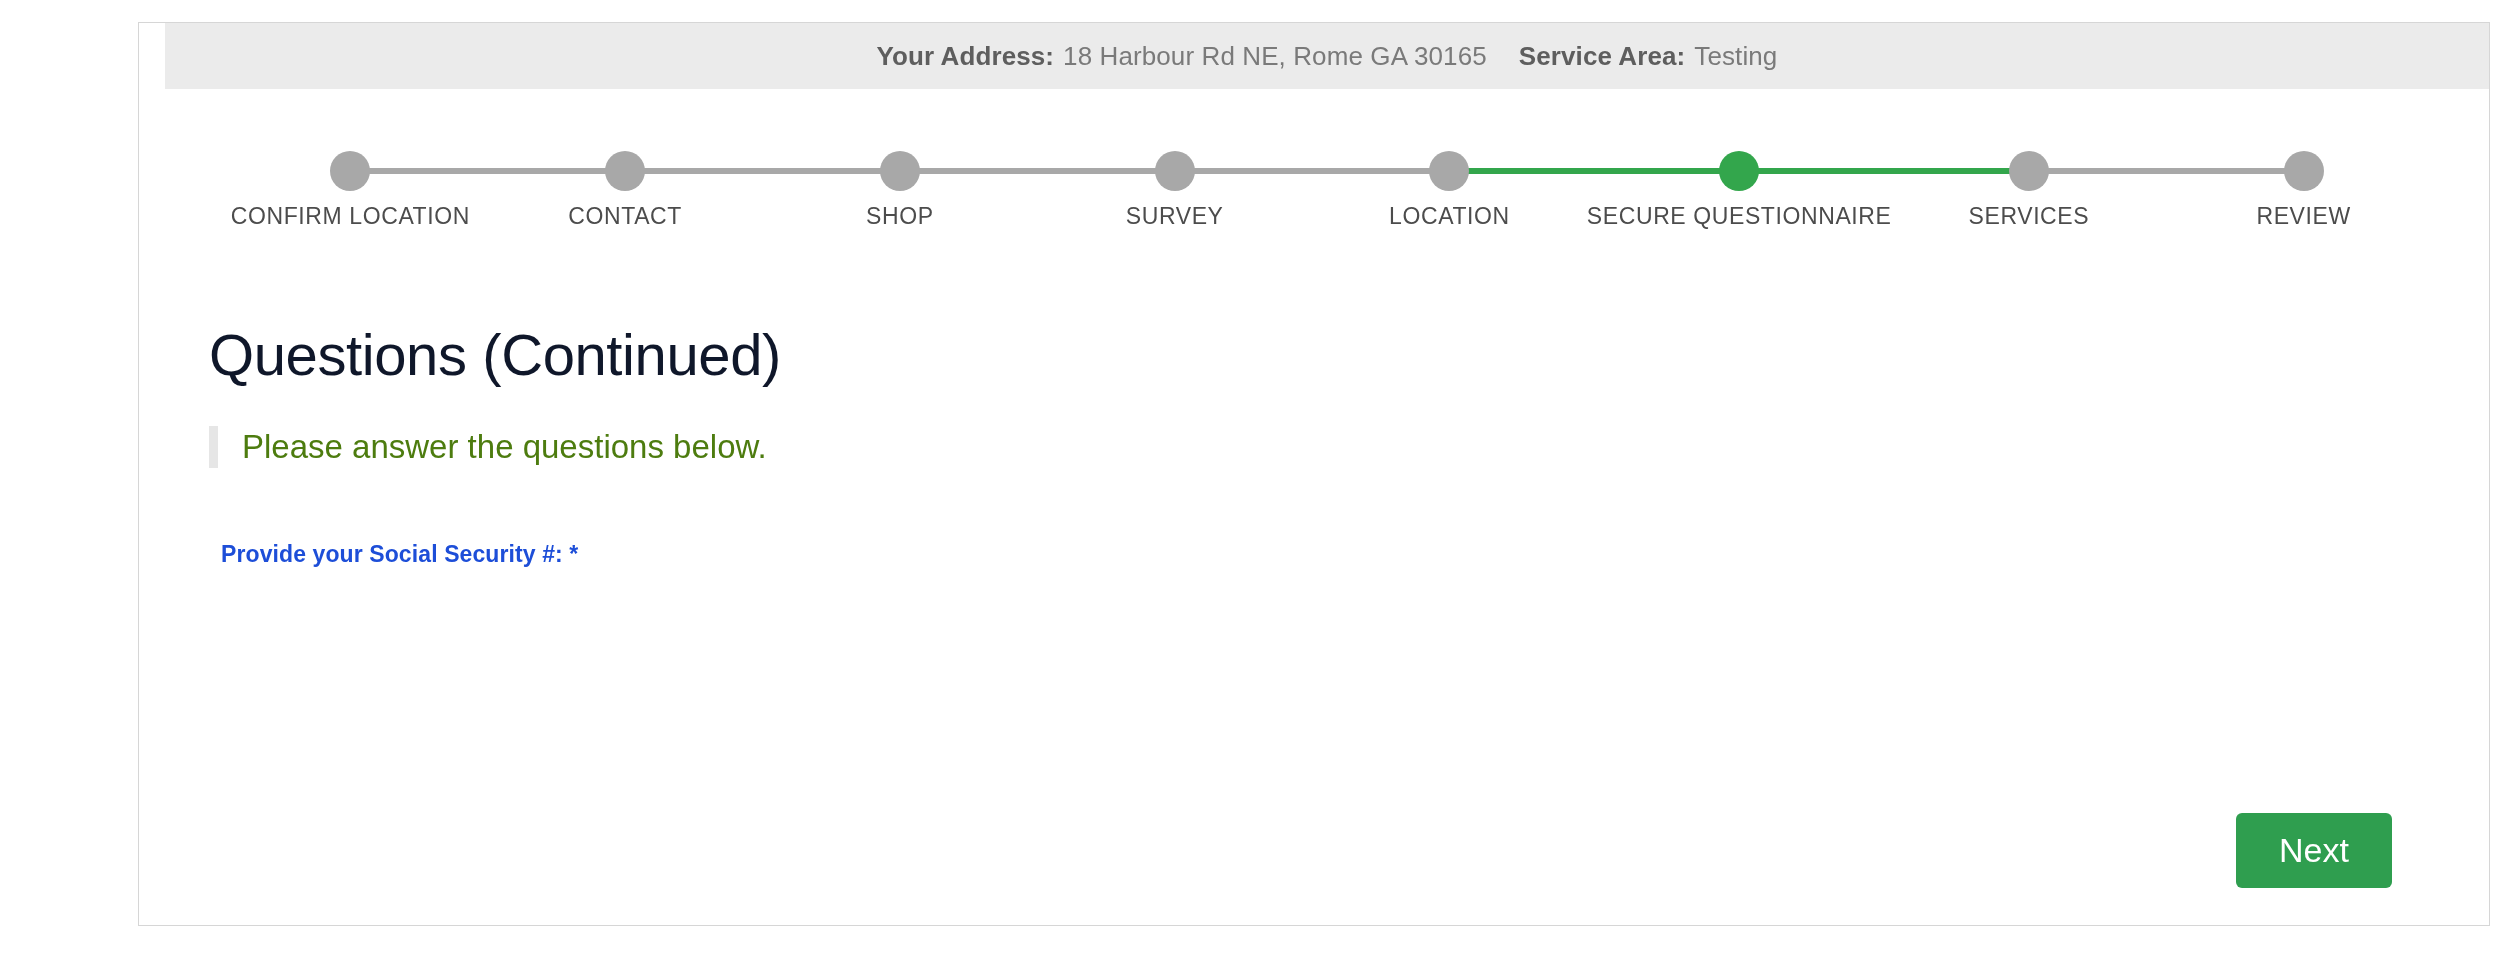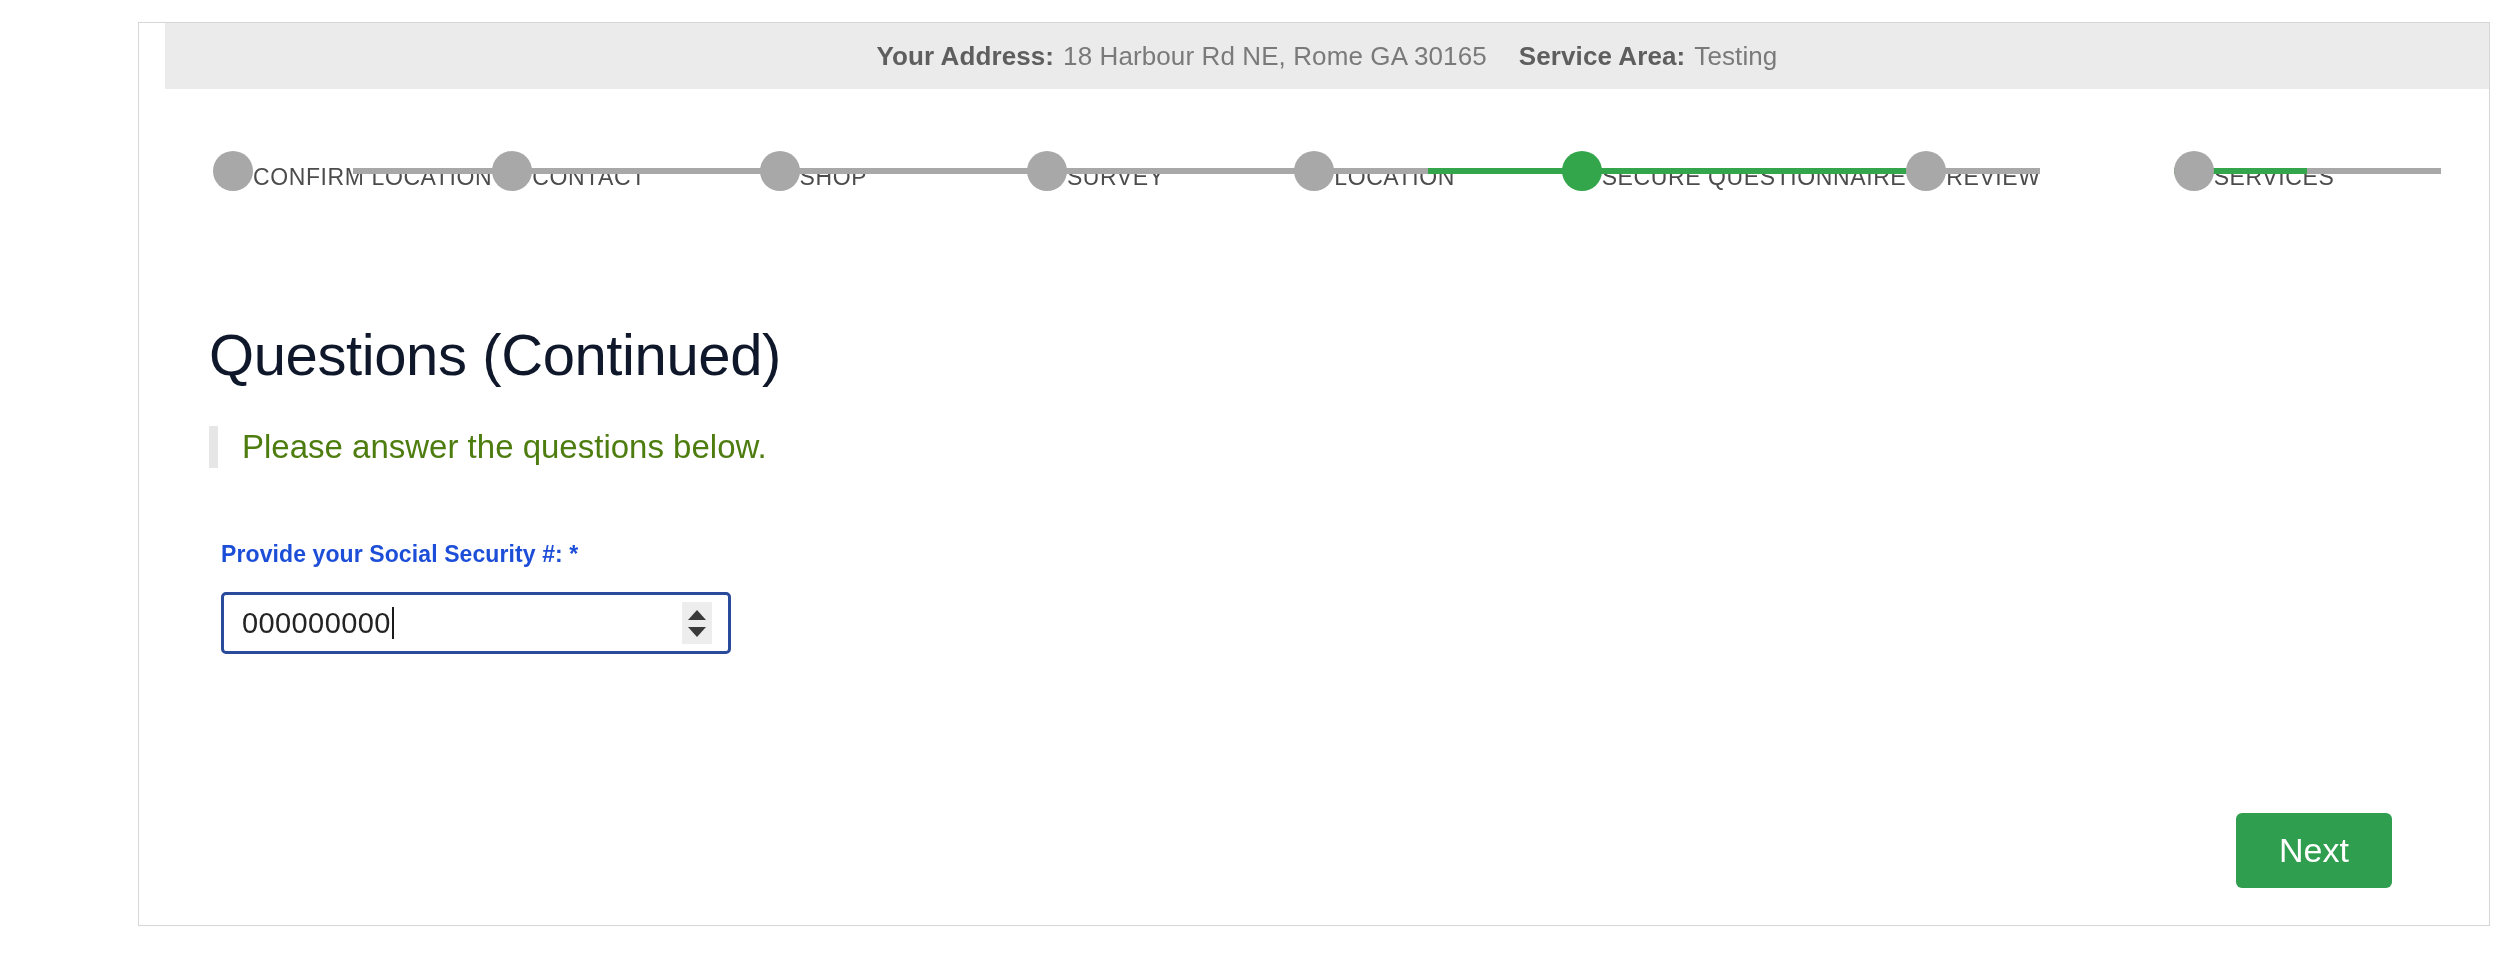--- a/index.html
+++ b/index.html
@@ -73,21 +73,21 @@
     position: absolute;
     left: 48px;
     top: 62px;
     right: 48px;
     display: flex;
   }
   .step {
     position: relative;
     flex: 1 1 0;
     display: flex;
-    flex-direction: row;
+    flex-direction: column;
     align-items: center;
   }
   
   .connector {
     position: absolute;
     top: 17px;
     height: 6px;
     background: #a8a8a8;
     z-index: 1;
   }
@@ -269,52 +269,44 @@
             <div class="dot"></div>
             <div class="step-label">LOCATION</div>
           </div>
           <div class="step">
             <div class="connector left active"></div>
             <div class="connector right active"></div>
             <div class="dot active"></div>
             <div class="step-label">SECURE QUESTIONNAIRE</div>
           </div>
           <div class="step">
+            <div class="connector left active"></div>
+            <div class="connector right"></div>
+            <div class="dot"></div>
+            <div class="step-label">SERVICES</div>
+          </div>
+          <div class="step">
             <div class="connector left"></div>
             <div class="dot"></div>
             <div class="step-label">REVIEW</div>
-          </div>
-          <div class="step">
-            <div class="connector left active"></div>
-            <div class="connector right"></div>
-            <div class="dot"></div>
-            <div class="step-label">SERVICES</div>
           </div>
         </div>
     </div>
 
     <div class="content">
       <h1 class="title">Questions (Continued)</h1>
 
       <div class="note">
         <div class="note-bar"></div>
         <div class="note-text">Please answer the questions below.</div>
       </div>
 
       <div class="field-block">
         <div class="field-label">Provide your Social Security #: *</div>
 
-        <div class="num-input">
-          <span class="num-value">000000000</span>
-            <span class="caret"></span>
-          <span class="spinner">
-            <span class="spin-arrow spin-up"></span>
-            <span class="spin-arrow spin-down"></span>
-          </span>
-        </div>
       </div>
     </div>
 
     <div class="next-wrap">
       <button class="next-btn">Next</button>
     </div>
 
   </div>
 </div>
 

